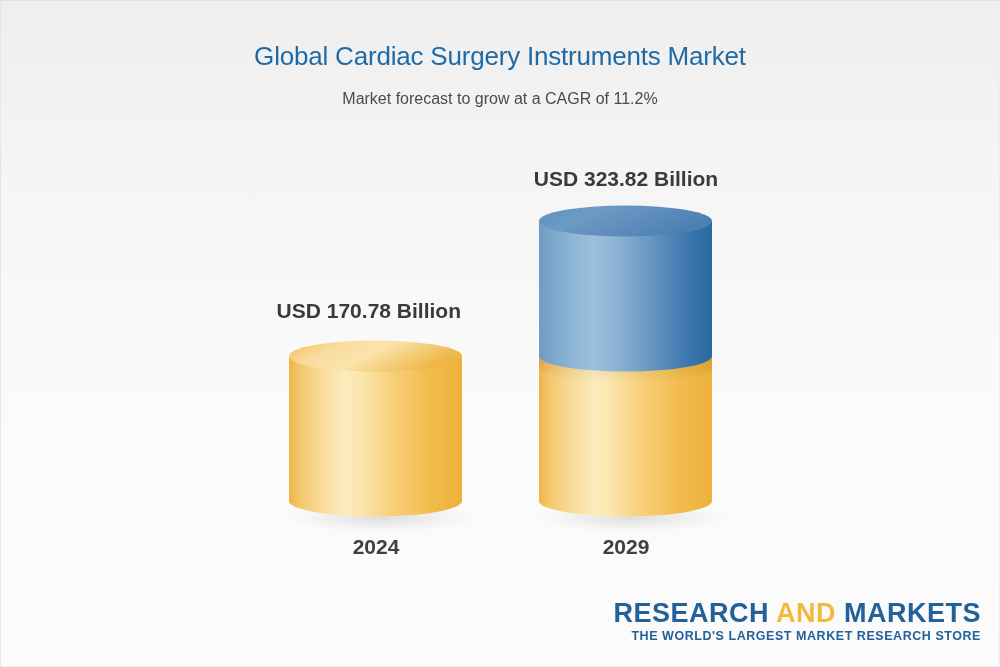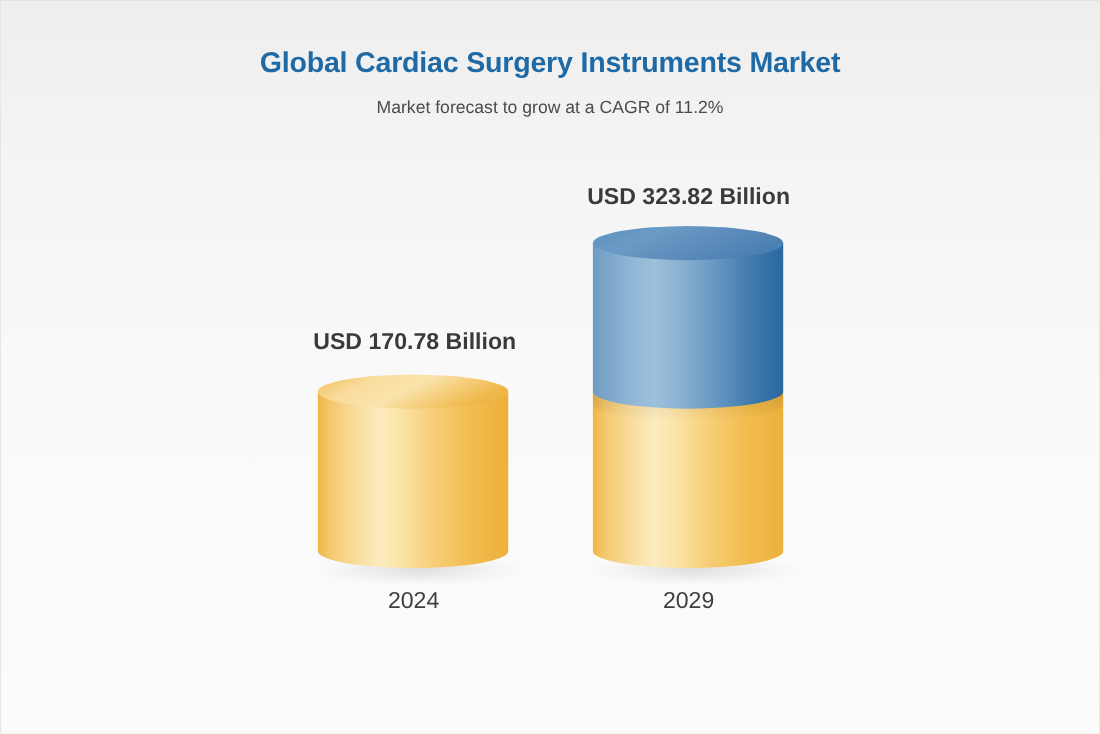--- a/index.html
+++ b/index.html
@@ -26,21 +26,21 @@
     overflow: hidden;
   }
 
   
   #chart-title {
     position: absolute;
     left: 0; right: 0;
     top: 40px;
     text-align: center;
     font-size: 26px;
-    font-weight: bold;
+    font-weight: normal;
     color: #1f6aa5;
     letter-spacing: -0.2px;
   }
   #chart-subtitle {
     position: absolute;
     left: 0; right: 0;
     top: 89px;
     text-align: center;
     font-size: 16px;
     font-weight: normal;
@@ -61,21 +61,21 @@
     text-align: center;
     font-size: 21px;
     font-weight: bold;
     color: #3a3a3a;
     white-space: nowrap;
   }
   .category-label {
     position: absolute;
     text-align: center;
     font-size: 21px;
-    font-weight: normal;
+    font-weight: bold;
     color: #3f3f3f;
     white-space: nowrap;
   }
 
   
   #source-url {
     position: absolute;
     left: 26px;
     top: 622px;
     font-size: 15px;
@@ -195,23 +195,27 @@
 
       <path d="M 538 355
                A 86.5 15.5 0 0 0 711 355
                L 711 366
                A 86.5 15.5 0 0 1 538 366 Z" fill="url(#gradSeam)"></path>
 
       <ellipse cx="624.5" cy="220" rx="86.5" ry="15.5" fill="url(#gradBlueCap)"></ellipse>
     </g>
   </svg>
 
-  <div class="value-label" style="left: 276px; top: 298px; width: 200px;">USD 170.78 Billion</div>
+  <div class="value-label" style="left: 260px; top: 298px; width: 200px; text-align: right;">USD 170.78 Billion</div>
 
   <div class="value-label" style="left: 525px; top: 166px; width: 200px;">USD 323.82 Billion</div>
 
   <div class="category-label" style="left: 295px; top: 534px; width: 160px;">2024</div>
 
   <div class="category-label" style="left: 545px; top: 534px; width: 160px;">2029</div>
 
 
+  <div id="logo">
+    <div id="logo-wordmark"><span class="logo-blue">RESEARCH </span><span class="logo-gold">AND </span><span class="logo-blue">MARKETS</span></div>
+    <div id="logo-tagline">THE WORLD'S LARGEST MARKET RESEARCH STORE</div>
+  </div>
 
 </div>
 
 </body></html>

